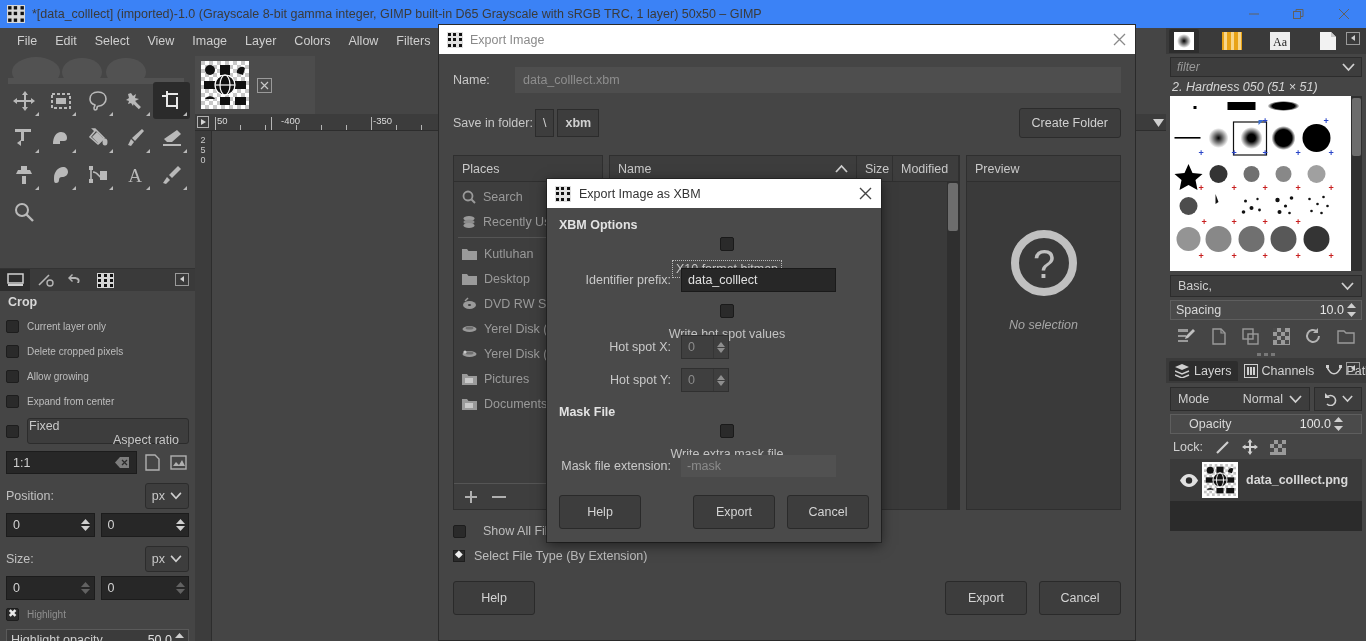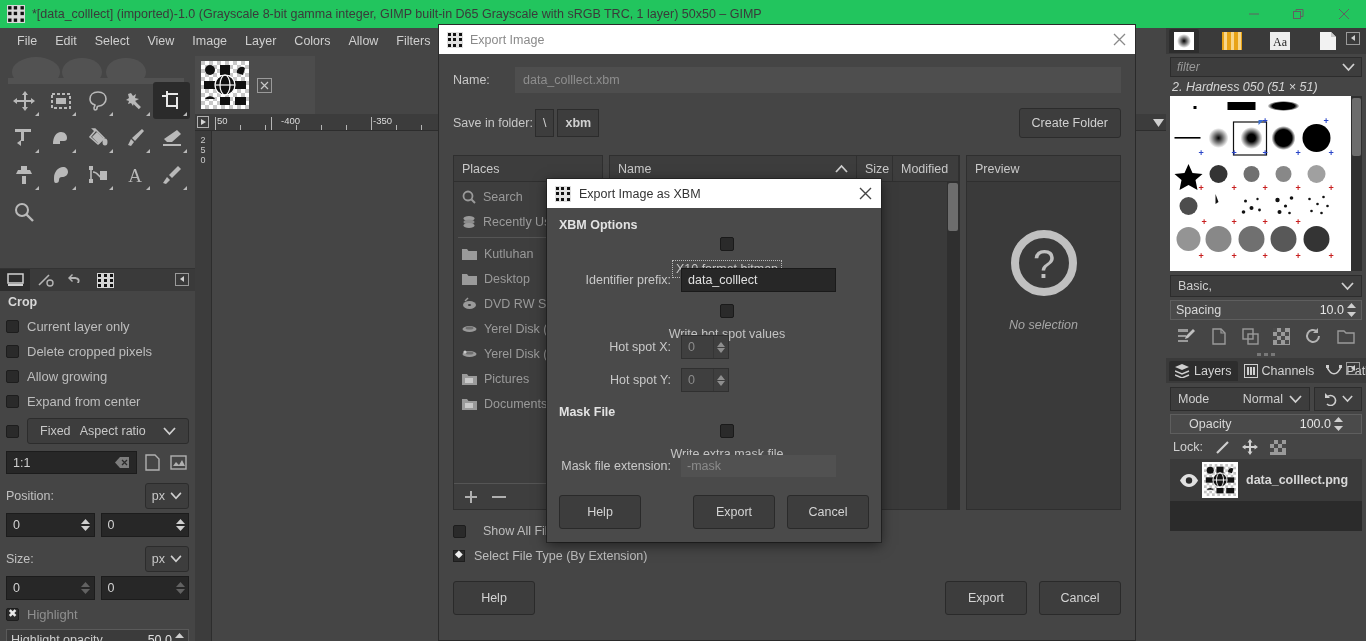--- a/index.html
+++ b/index.html
@@ -7,21 +7,21 @@
     width:1366px; height:641px; overflow:hidden;
     font-family:"Liberation Sans", sans-serif;
     font-size:12.5px; color:#c3c3c3;
     background:#454545;
   }
   #app { position:relative; width:1366px; height:641px; background:#454545; }
 
   
   .titlebar {
     position:absolute; left:0; top:0; width:1366px; height:28px;
-    background:#22c55e; display:flex; align-items:center;
+    background:#3b82f6; display:flex; align-items:center;
   }
   .title-ico { width:18px; height:18px; margin-left:7px; margin-right:7px; flex:none; }
   .title-text { color:#3a3a3a; font-size:12.5px; white-space:nowrap; }
   .winbtns { margin-left:auto; display:flex; height:28px; }
   .winbtn { width:45px; height:28px; display:flex; align-items:center; justify-content:center; }
   .winbtn svg { stroke:#606060; }
 
   
   .menubar {
     position:absolute; left:0; top:28px; width:1366px; height:26px;
@@ -58,26 +58,26 @@
   .dock-menu-arrow { position:absolute; right:6px; top:4px; }
   .dock-body { padding:2px 6px 0 6px; }
   .opt-title { color:#d8d8d8; font-weight:bold; font-size:12.5px; margin:2px 0 5px 2px; }
   .chk-row { display:flex; align-items:center; height:25px; }
   .chk {
     width:13px; height:13px; background:#2a2a2a; border:1px solid #1d1d1d;
     border-radius:2px; flex:none; margin-right:8px;
   }
   .chk.on { background:#2a2a2a; position:relative; }
   .chk.on::after { content:"\2716"; position:absolute; left:1px; top:-2px; font-size:11px; color:#e8e8e8; }
-  .chk-lbl { color:#bdbdbd; font-size:13px; }
+  .chk-lbl { color:#bdbdbd; font-size:10px; }
   .chk-lbl.dim { color:#8f8f8f; }
 
   .combo {
     background:#3d3d3d; border:1px solid #2c2c2c; border-radius:3px;
-    height:26px; display:flex; align-items:center; padding:0 12px; color:#c8c8c8;
+    height:26px; display:flex; padding:0 1px; color:#c8c8c8;flex-direction:column;
   }
   .combo .caret { margin-left:auto; }
   .fixedrow { display:flex; align-items:center; margin-top:4px; }
   .fixedrow .combo { flex:1; justify-content:space-between; }
   .fixedrow .combo .rlabel { margin-left:auto; margin-right:8px; }
 
   .entryrow { display:flex; align-items:center; margin-top:7px; gap:5px; }
   .entry {
     background:#272727; border:1px solid #1c1c1c; height:23px; flex:1;
     display:flex; align-items:center; padding:0 6px; color:#cfcfcf; font-size:12.5px;

